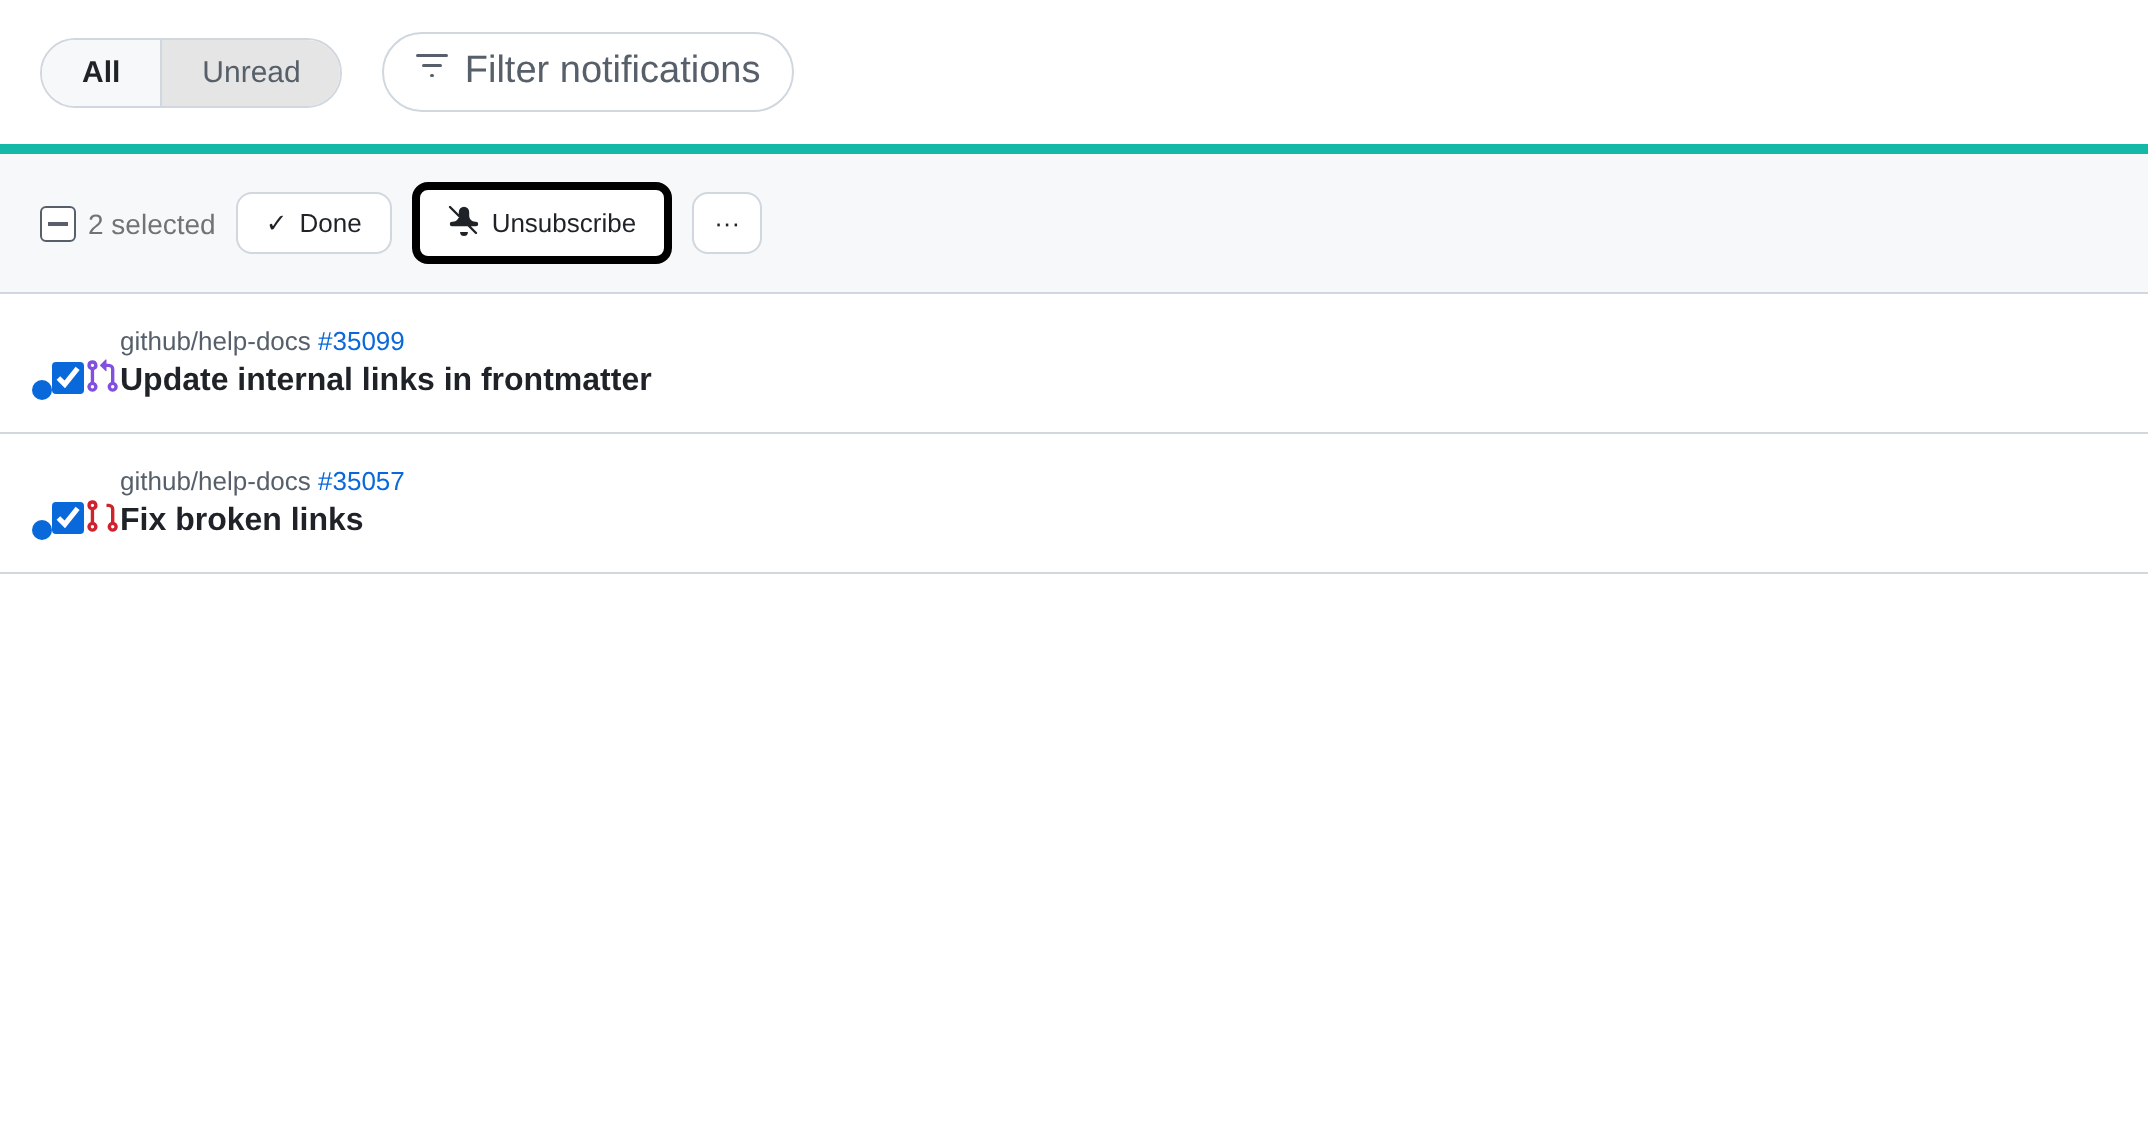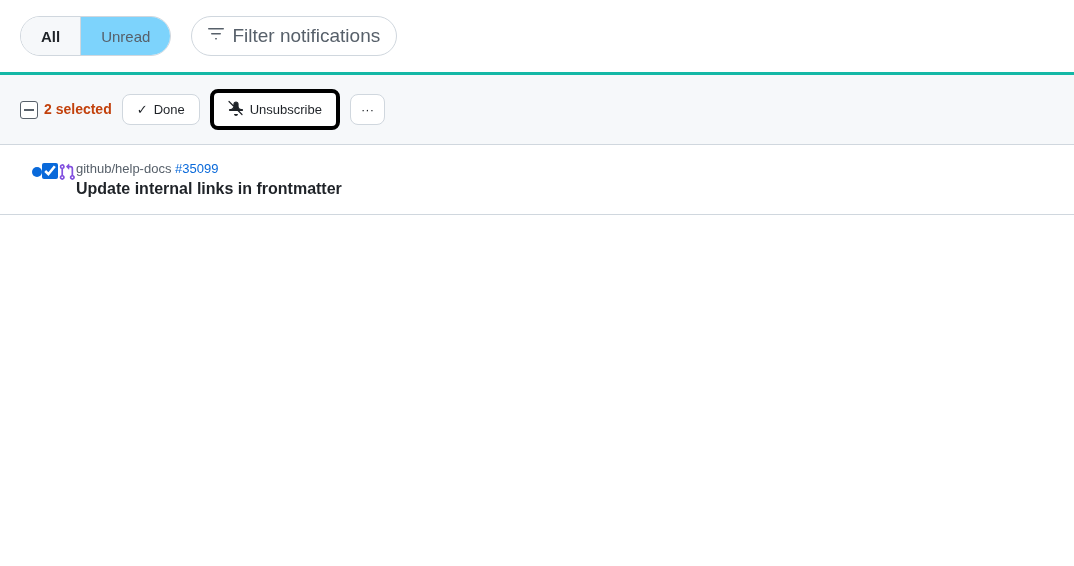--- a/index.html
+++ b/index.html
@@ -7,38 +7,39 @@
       font-family: -apple-system, BlinkMacSystemFont, "Segoe UI", Helvetica, Arial, sans-serif;
       background: #ffffff;
       color: #1f2328;
       font-size: 14px;
       width: 1074px;
       min-height: 566px;
     }
 
     .top-bar {
       display: flex;
+      align-items: center;
       padding: 16px 20px;
-      border-bottom: 3px solid #14b8a6;
+      border-bottom: 5px solid #14b8a6;
       gap: 8px;
     }
 
     .tab-group {
       display: flex;
       border: 1px solid #d0d7de;
       border-radius: 20px;
       overflow: hidden;
     }
 
     .tab {
       padding: 8px 20px;
       font-size: 15px;
       font-weight: 500;
       cursor: pointer;
-      background: #7dd3fc;
+      background: #e5e5e5;
       border: none;
       color: #57606a;
     }
 
     .tab.active {
       background: #f6f8fa;
       color: #1f2328;
       font-weight: 600;
     }
 
@@ -68,24 +69,25 @@
       display: flex;
       align-items: center;
       gap: 10px;
       padding: 14px 20px;
       border-bottom: 1px solid #d0d7de;
       background: #f6f8fa;
     }
 
     .select-indicator {
       display: flex;
+      align-items: center;
       gap: 6px;
       font-size: 14px;
-      font-weight: 700;
-      color: #c2410c;
+      font-weight: 400;
+      color: #737373;
     }
 
     .partial-checkbox {
       width: 18px;
       height: 18px;
       border: 1.5px solid #57606a;
       border-radius: 3px;
       display: flex;
       align-items: center;
       justify-content: center;
@@ -126,22 +128,22 @@
     .action-btn.more {
       padding: 7px 10px;
     }
 
     .notification-list {
       padding: 0;
     }
 
     .notification-item {
       display: flex;
-      align-items: flex-start;
-      padding: 16px 32px;
+      align-items: flex-end;
+      padding: 16px 16px;
       border-bottom: 1px solid #d0d7de;
       cursor: pointer;
     }
 
     .unread-dot {
       width: 10px;
       height: 10px;
       background: #0969da;
       border-radius: 50%;
       flex-shrink: 0;
@@ -242,14 +244,32 @@
       </div>
       <div class="notification-content">
         <div class="notification-repo">
           <span>github/help-docs </span>
           <span class="issue-num">#35099</span>
         </div>
         <div class="notification-title">Update internal links in frontmatter</div>
       </div>
     </div>
 
+    <div class="notification-item">
+      <span class="unread-dot"></span>
+      <div class="checkbox-wrap">
+        <input type="checkbox" checked="" style="">
+      </div>
+      <div class="repo-icon">
+        <svg width="18" height="18" viewBox="0 0 16 16" fill="#cf222e">
+          <path fill-rule="evenodd" d="M3.75 2.5a.75.75 0 100 1.5.75.75 0 000-1.5zm-2.25.75a2.25 2.25 0 113 2.122v5.256a2.251 2.251 0 11-1.5 0V5.372A2.25 2.25 0 011.5 3.25zM11 2.5h-1V4h1a1 1 0 011 1v5.628a2.251 2.251 0 101.5 0V5A2.5 2.5 0 0011 2.5zm1 10.25a.75.75 0 111.5 0 .75.75 0 01-1.5 0zM3.75 12a.75.75 0 100 1.5.75.75 0 000-1.5z"></path>
+        </svg>
+      </div>
+      <div class="notification-content">
+        <div class="notification-repo">
+          <span>github/help-docs </span>
+          <span class="issue-num">#35057</span>
+        </div>
+        <div class="notification-title">Fix broken links</div>
+      </div>
+    </div>
   </div>
 </div>
 
 </body></html>

